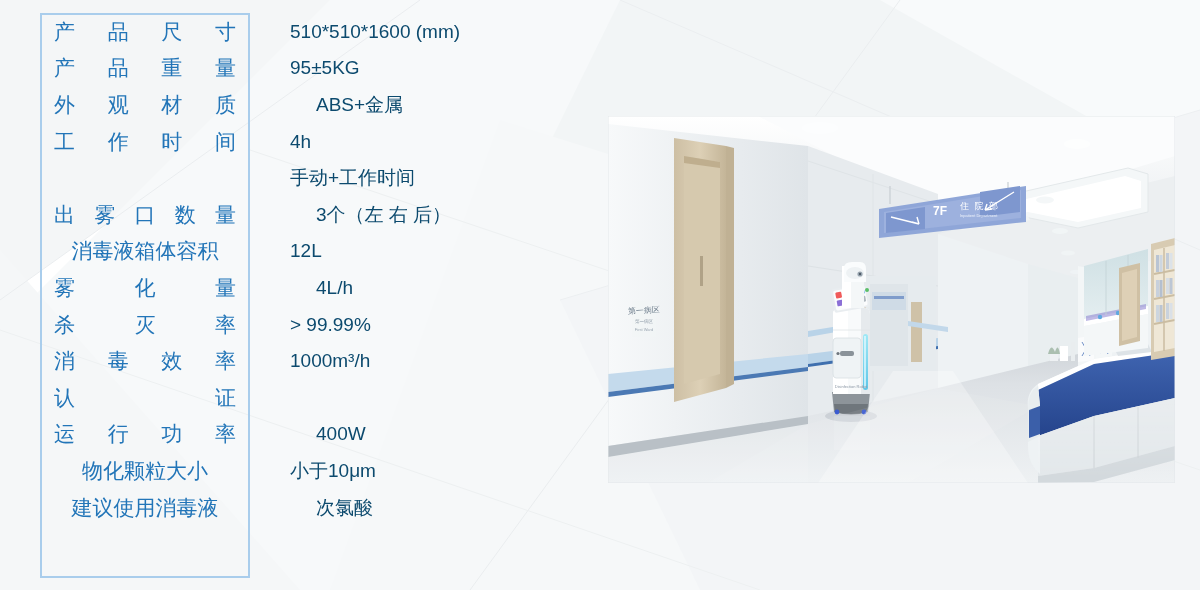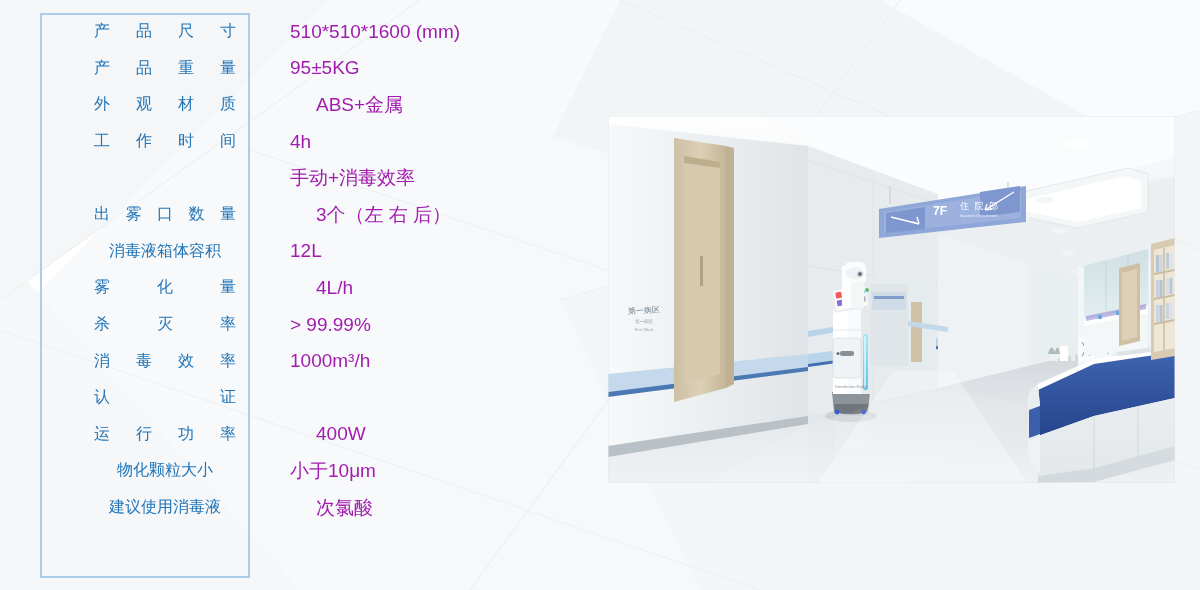--- a/index.html
+++ b/index.html
@@ -31,34 +31,33 @@
   .spec-row { height:36.6px; position:relative; }
   .spec-label {
     position:absolute; left:0; top:0;
     width:210px; height:36.6px;
     display:flex; align-items:center; justify-content:center;
     box-sizing:border-box;
     padding:0 14px;
   }
   .spec-label .lbl-text {
     color:#2275b8;
-    font-size:16px;
+    font-size:21px;
     white-space:nowrap;
     width:100%;
     text-align:justify;
     text-align-last:justify;
     line-height:1;
-    margin-left:40px;
   }
   .spec-label.tight .lbl-text { text-align-last:center; letter-spacing:0px; }
   .spec-value {
     position:absolute; left:250px; top:0;
     height:36.6px;
     display:flex; align-items:center;
-    color:#a21caf;
+    color:#0c4a6e;
     font-size:19px;
     white-space:nowrap;
     line-height:1;
   }
   .spec-value.indent { left:256px;margin-left:20px; }
 
   
   #photo-frame {
     position:absolute; left:608px; top:116px;
     width:567px; height:367px;
@@ -115,21 +114,21 @@
   </div>
 
   <div class="spec-row">
     <div class="spec-label">
       <span class="lbl-text">工作时间</span>
     </div>
     <div class="spec-value">4h</div>
   </div>
 
   <div class="spec-row">
-    <div class="spec-value">手动+消毒效率</div>
+    <div class="spec-value">手动+工作时间</div>
   </div>
 
   <div class="spec-row">
     <div class="spec-label">
       <span class="lbl-text">出雾口数量</span>
     </div>
     <div class="spec-value indent">3个（左 右 后）</div>
   </div>
 
   <div class="spec-row">

